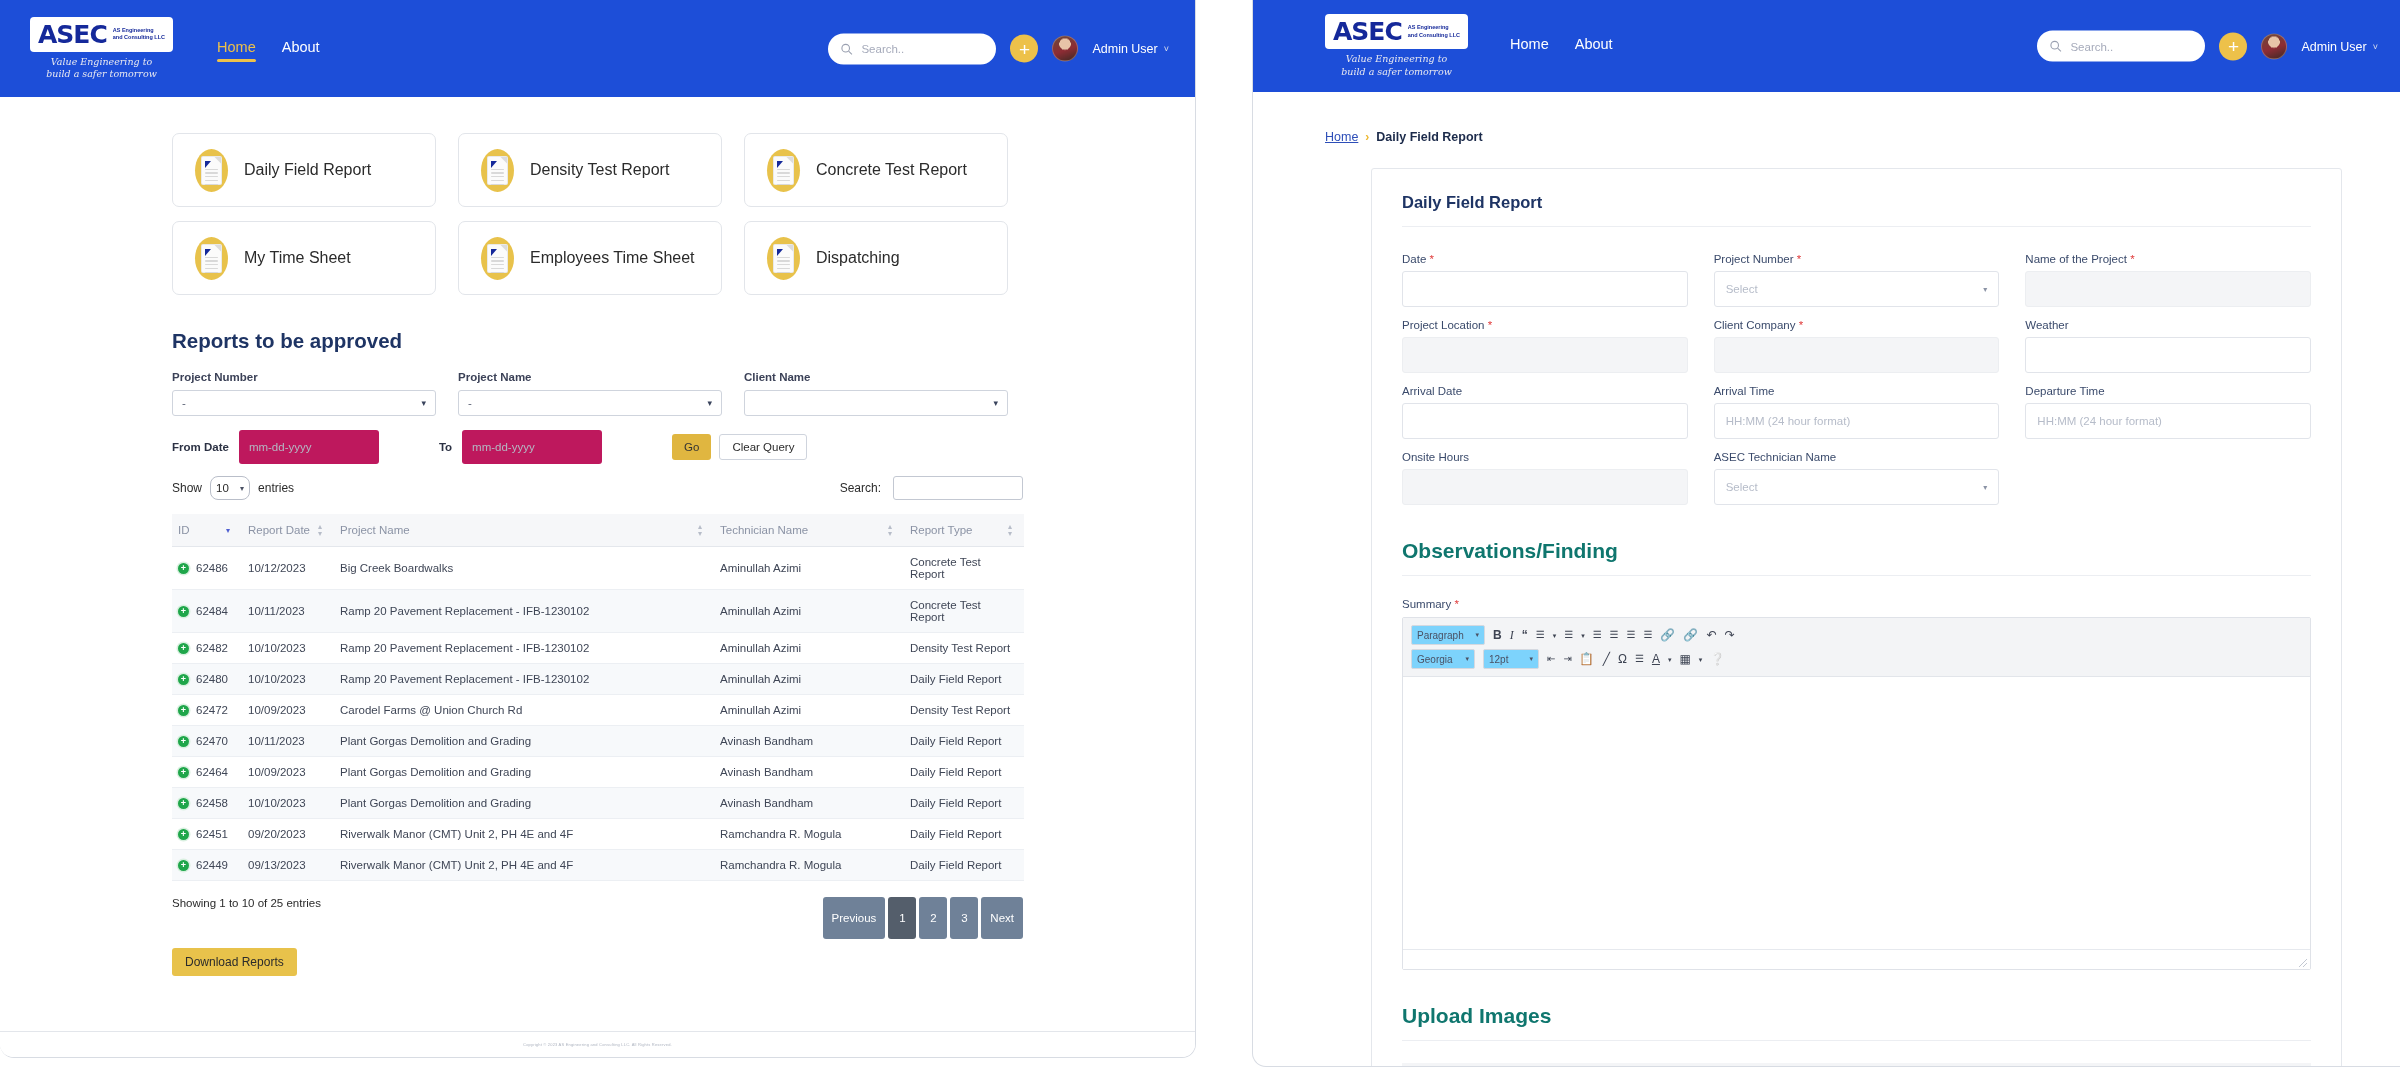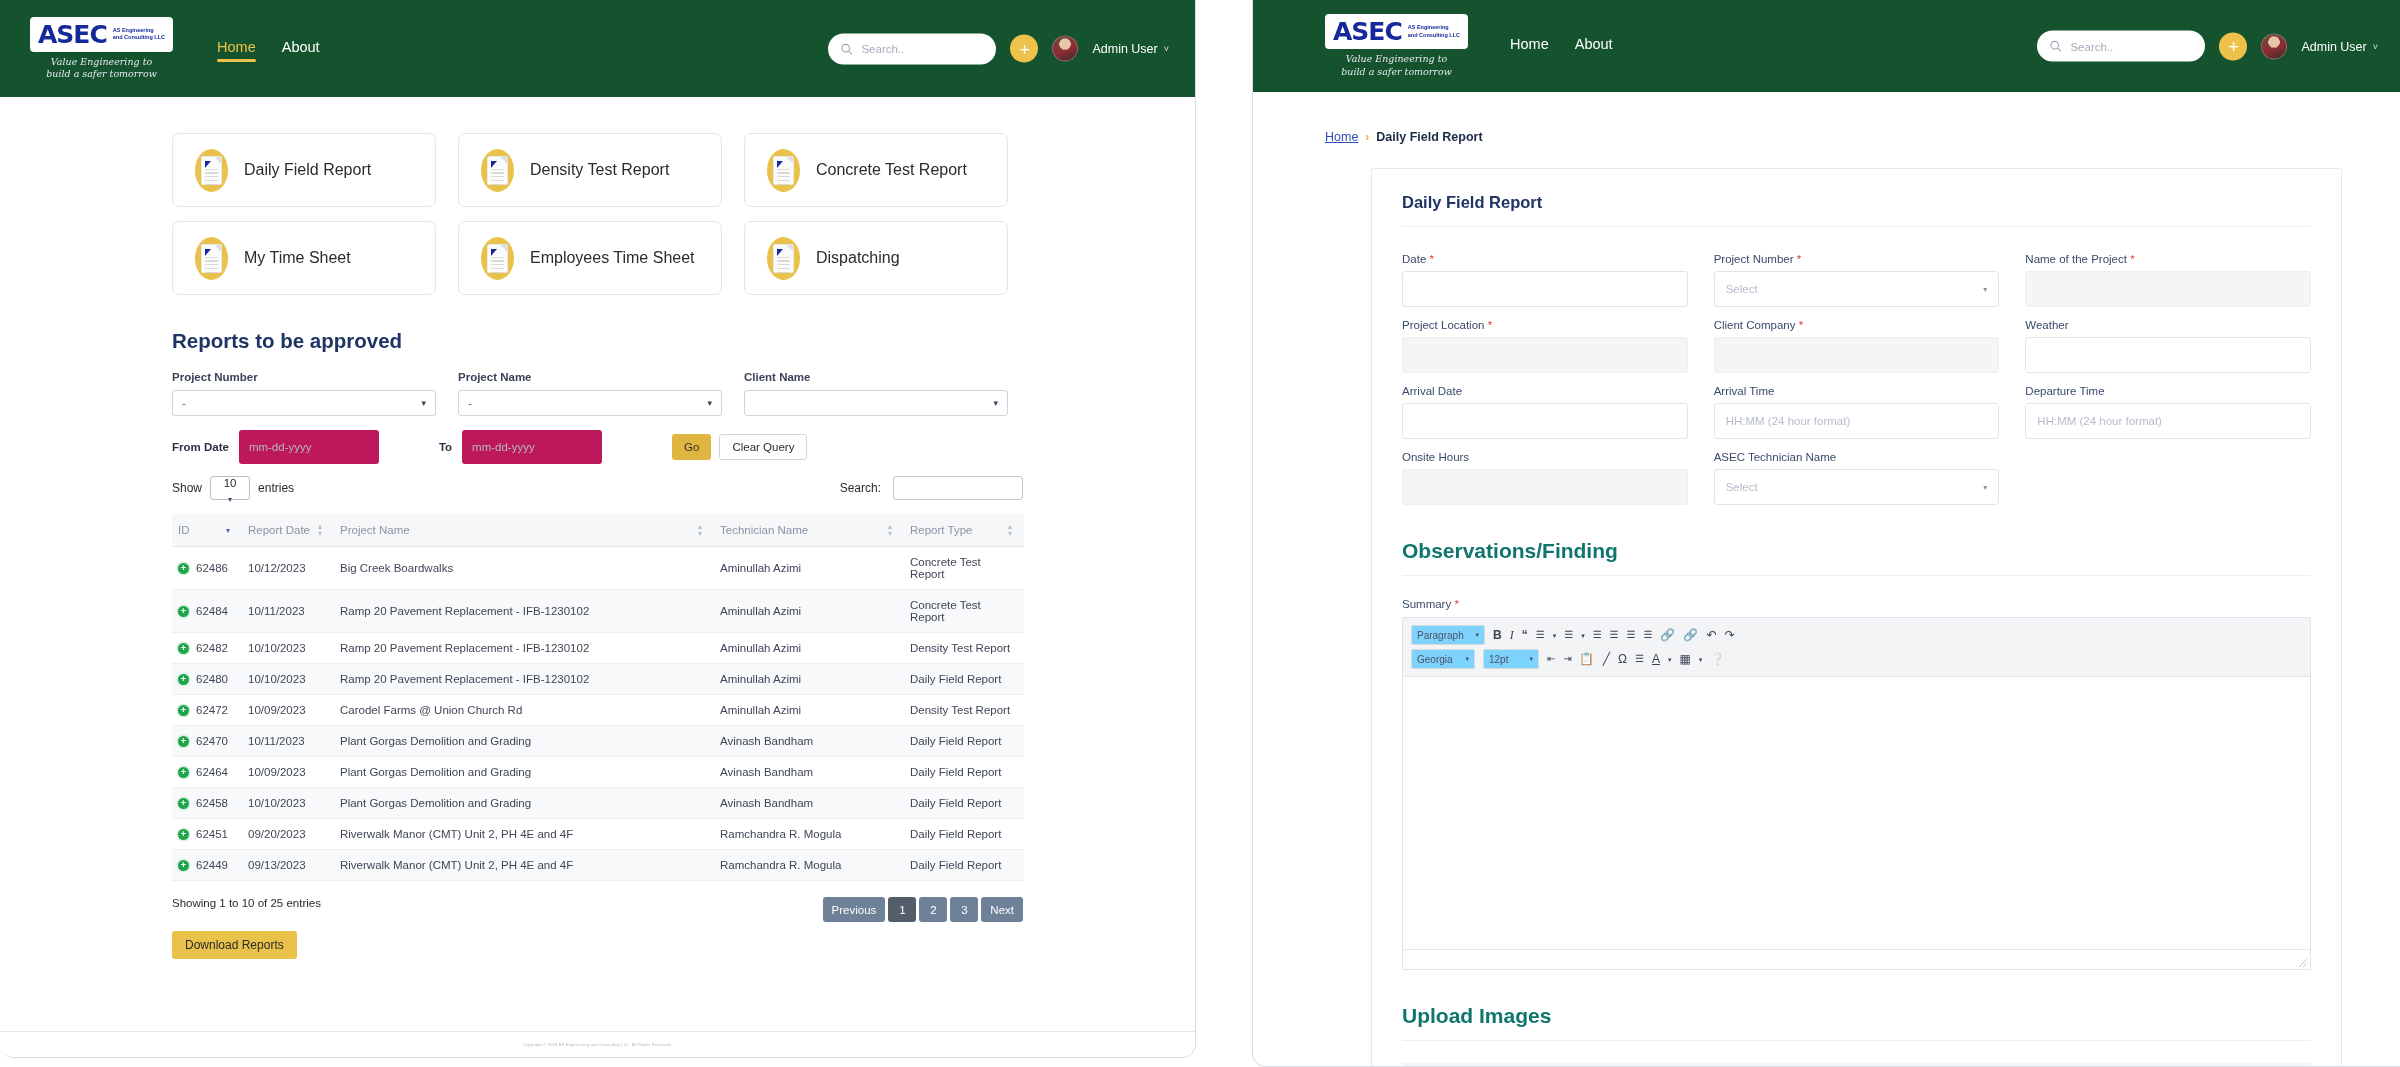--- a/index.html
+++ b/index.html
@@ -18,21 +18,21 @@
     border-top: none;
     border-radius: 0 0 14px 14px;
     overflow: hidden;
   }
   #panel-left  { left: 0px;    width: 1196px; height: 1058px; border-left:none; }
   #panel-right { left: 1252px; width: 1148px; height: 1067px; border-right:none; border-radius: 0 0 0 14px;}
 
   
   .navbar {
     position: relative; width: 100%; height: 97px;
-    background: #14532d;
+    background: #1d4ed8;
     display: flex; align-items: flex-start;
     border-radius: 0 0 0 0;
   }
   #panel-right .navbar { height: 92px; }
   .navbar-inner { display:flex; align-items:center; width:100%; height:100%; position:relative; }
 
   .logo-wrap { display:flex; flex-direction:column; align-items:center; margin-left: 30px; }
   #panel-right .logo-wrap { margin-left: 72px; }
   .logo-box {
     background:#fff; border-radius:4px; padding:5px 8px;
@@ -151,23 +151,23 @@
   .btn-clear {
     background:#fff; color:#2b2b2b; border:1px solid #cfd4dd; border-radius:3px;
     height:26px; padding:0 12px; font-size:11.5px; cursor:pointer;
   }
 
   .showrow {
     margin: 12px 172px 0 172px; display:flex; align-items:center; justify-content:space-between;
   }
   .show-left { display:flex; align-items:center; gap:8px; font-size:12px; color:#2b2b2b; }
   .show-sel {
-    height:24px; min-width:40px; border:1px solid #b9bec9; border-radius:3px; background:#fff;
+    height:24px; min-width:40px; border:1px solid #b9bec9; border-radius:8px; background:#fff;
     display:flex; align-items:center; justify-content:space-between; gap:6px; padding:0 5px;
-    font-size:11.5px; color:#2b2b2b; cursor:pointer;flex-direction:column;
+    font-size:11.5px; color:#2b2b2b; cursor:pointer;
   }
   .search-right { display:flex; align-items:center; gap:12px; font-size:12px; color:#2b2b2b; }
   .search-box {
     width:130px; height:24px; background:#fff; border:1px solid #c3c8d2; border-radius:3px; cursor:text;
   }
 
   
   table.rtab { margin: 14px 172px 0 172px; width: 852px; border-collapse: collapse; }
   table.rtab thead th {
     background:#f6f7f9; color:#8b93a5; font-size:11.5px; font-weight:normal;
@@ -189,21 +189,21 @@
   }
   .col-id   { width: 70px; }
   .col-date { width: 92px; }
   .col-proj { width: 380px; }
   .col-tech { width: 190px; }
 
   .footrow { margin: 16px 172px 0 172px; display:flex; align-items:flex-start; justify-content:space-between; }
   .showing { font-size:11.5px; color:#2b2b2b; }
   .pager { display:flex; gap:3px; }
   .pg {
-    min-width:28px; height:25px; background:#6f8198; color:#fff; border:none;
+    min-width:28px; height:42px; background:#6f8198; color:#fff; border:none;
     border-radius:3px; font-size:11.5px; padding:0 9px; cursor:pointer;
   }
   .pg.current { background:#545e6b; }
   .btn-dl {
     margin: 9px 0 0 172px; background:#e8c24b; border:none; border-radius:3px;
     padding:7px 13px; font-size:12px; color:#2b2b2b; cursor:pointer;
   }
   .lp-footer {
     position:absolute; left:0; right:0; bottom:0; height:26px;
     border-top:1px solid #e3e6eb; background:#fff;

